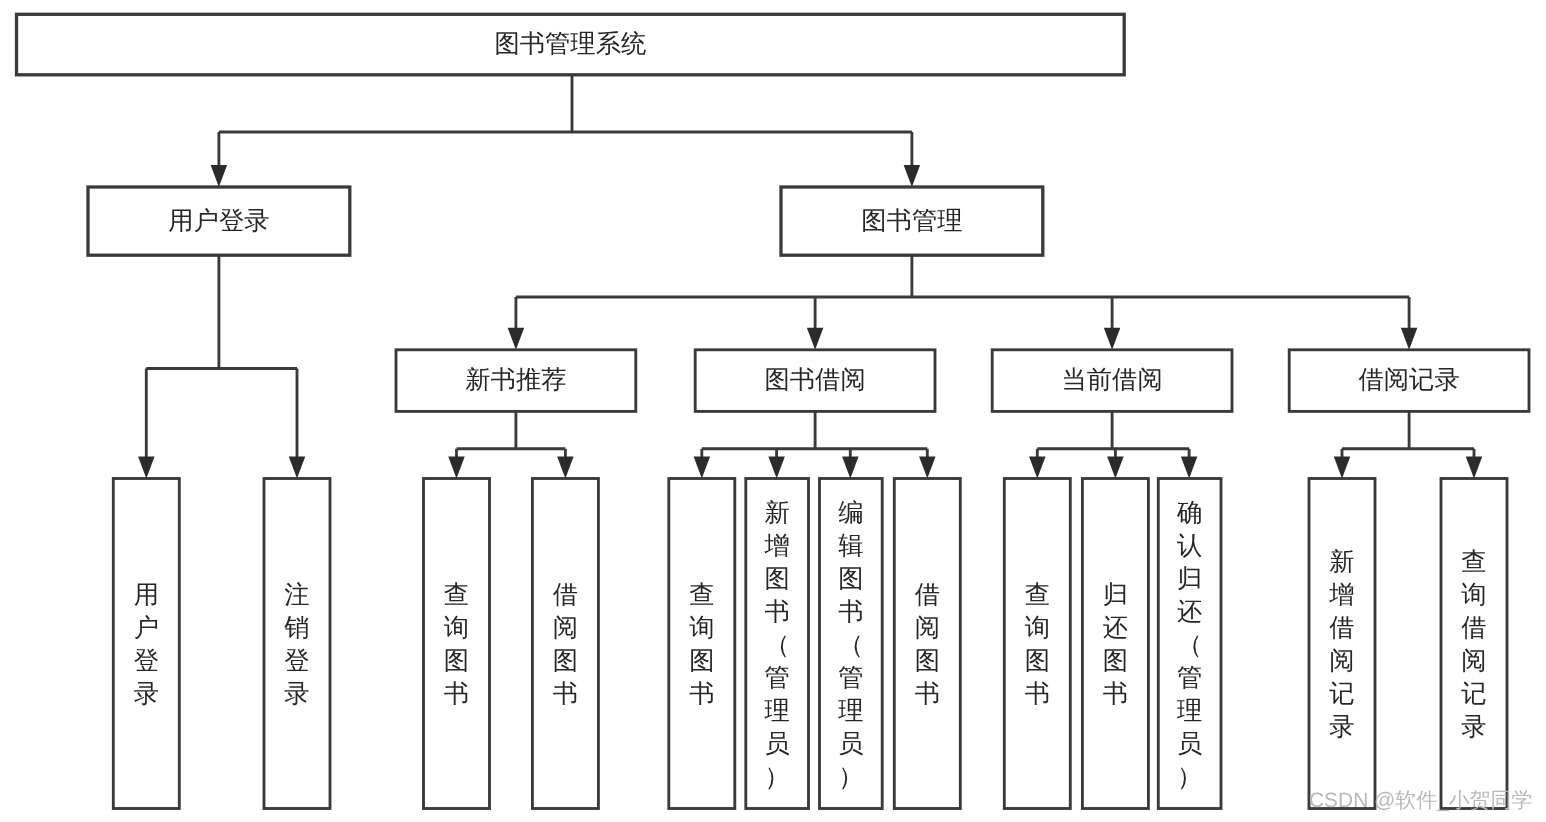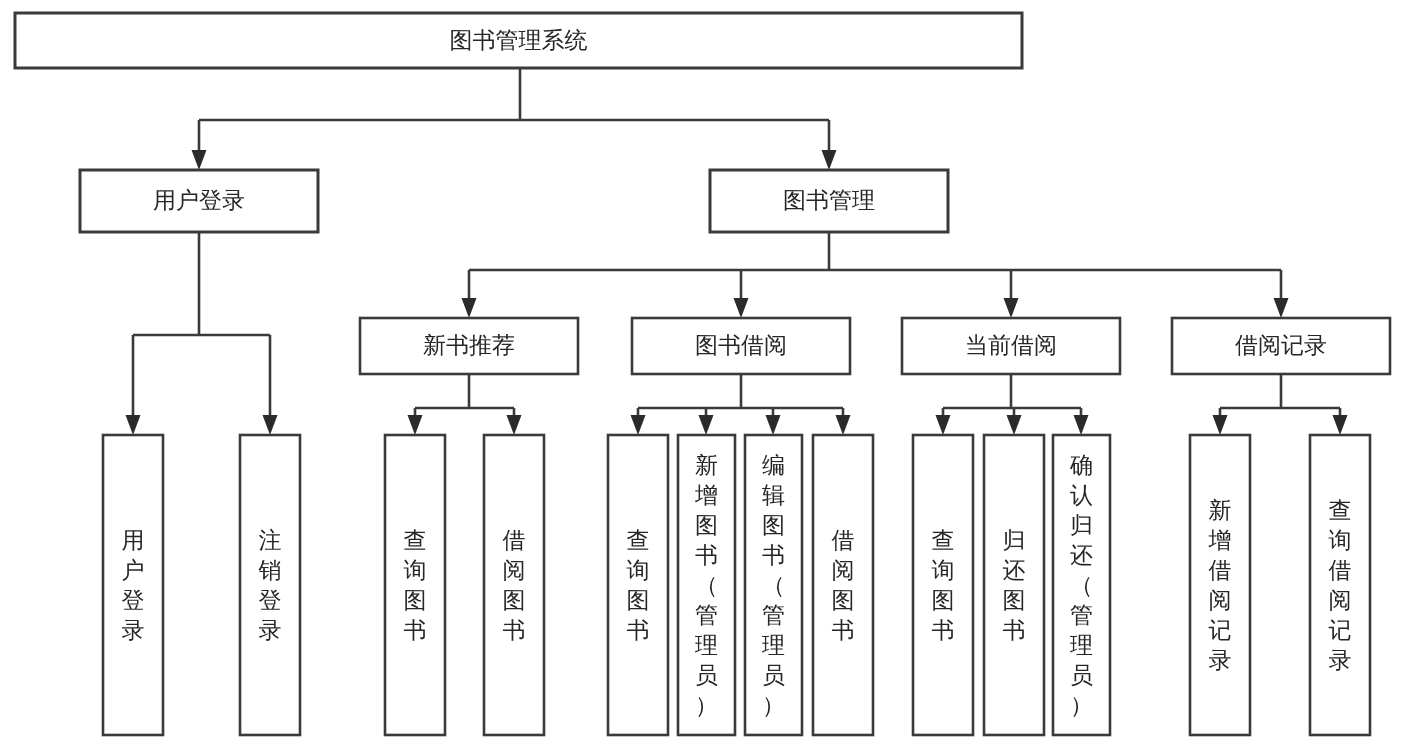--- a/index.html
+++ b/index.html
@@ -213,13 +213,14 @@
         <g>
           <rect x="1190" y="435" width="60" height="300" class="node-box-thin"></rect>
           <text x="1220" class="node-label-v" y="518.4"><tspan x="1220" dy="0">新</tspan><tspan x="1220" dy="30">增</tspan><tspan x="1220" dy="30">借</tspan><tspan x="1220" dy="30">阅</tspan><tspan x="1220" dy="30">记</tspan><tspan x="1220" dy="30">录</tspan></text>
         </g>
         <g>
           <rect x="1310" y="435" width="60" height="300" class="node-box-thin"></rect>
           <text x="1340" class="node-label-v" y="518.4"><tspan x="1340" dy="0">查</tspan><tspan x="1340" dy="30">询</tspan><tspan x="1340" dy="30">借</tspan><tspan x="1340" dy="30">阅</tspan><tspan x="1340" dy="30">记</tspan><tspan x="1340" dy="30">录</tspan></text>
         </g>
       </g>
   </svg>
+  <div class="watermark">CSDN @软件_小贺同学</div>
 </div>
 
 </body></html>

